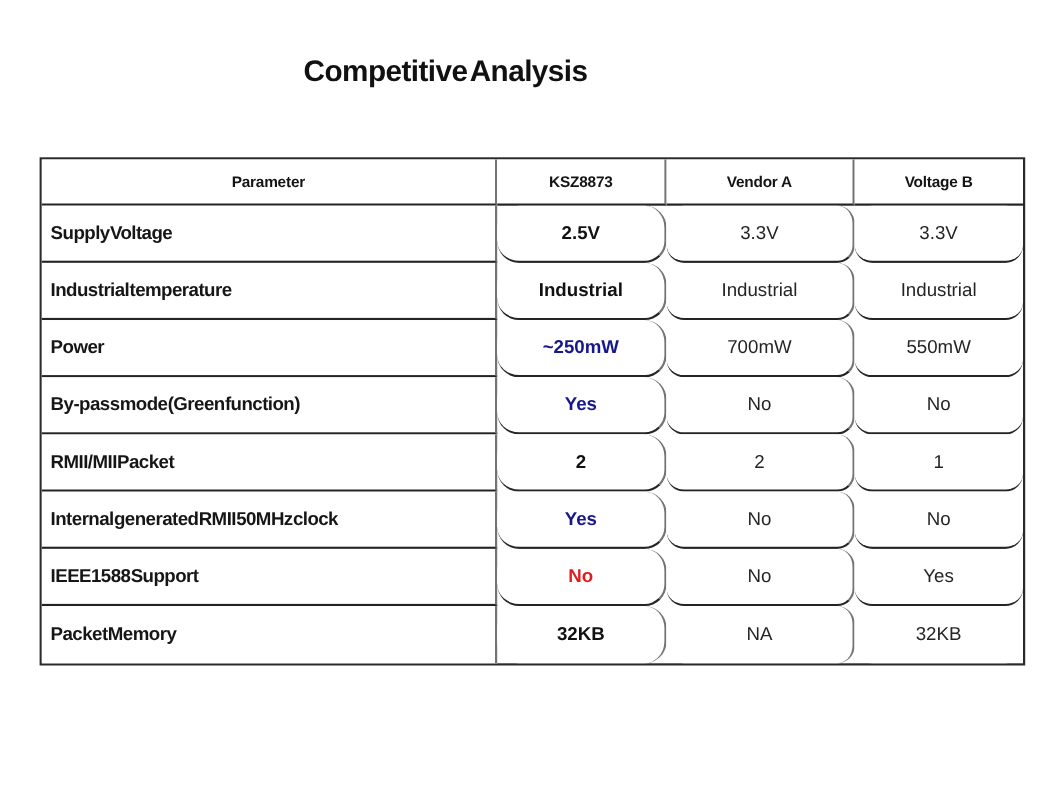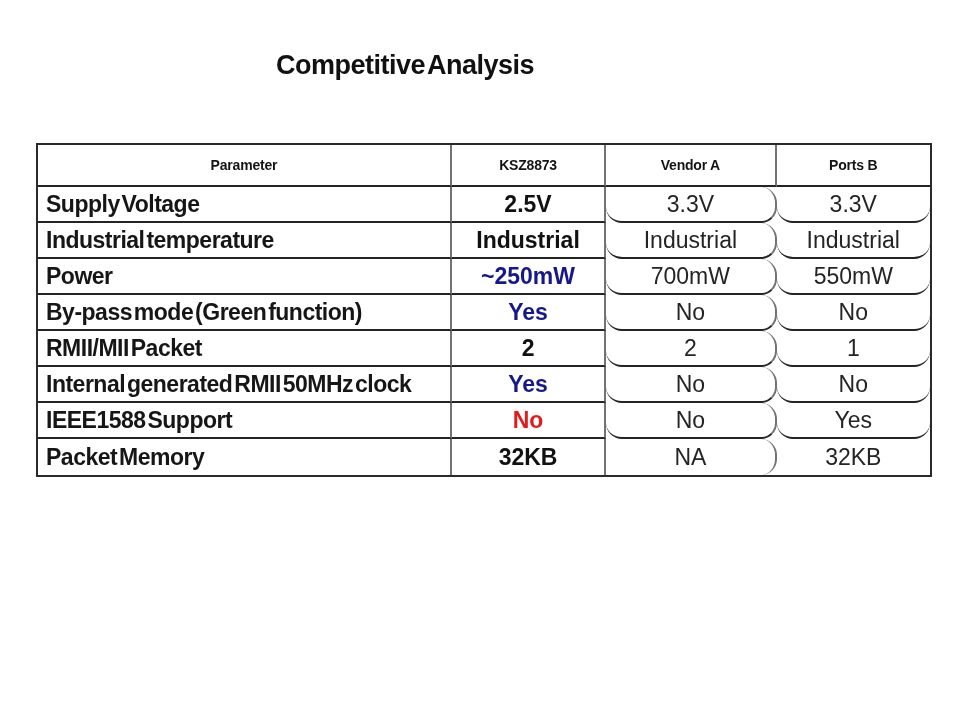--- a/index.html
+++ b/index.html
@@ -46,32 +46,32 @@
   tr:last-child td { border-bottom: none; }
 
   th {
     height: 42px;
     font-size: 14px;
     font-weight: bold;
     color: #141414;
     text-align: center;
     letter-spacing: -0.2px;
   }
-  td { height: 36px; font-size: 23px; }
+  td { height: 52px; font-size: 17px; }
 
   td.param {
     text-align: left;
     padding-left: 8px;
     font-weight: bold;
     color: #161616;
     letter-spacing: -0.5px;
     word-spacing: -4px;
   }
   td.val { text-align: center; color: #242424; font-weight: normal; border-radius: 16px; }
-  td.ksz  { text-align: center; font-weight: bold; color: #111111; }
+  td.ksz  { text-align: center; font-weight: bold; color: #111111; border-radius: 20px; }
   td.ksz.blue { color: #17178c; }
   td.ksz.red  { color: #e11c1c; }
 </style>
 </head>
 <body>
 
 <div class="slide-title">Competitive Analysis</div>
 
 <div class="table-wrap">
   <table class="comp">
@@ -79,21 +79,21 @@
       <col class="c-param">
         <col class="c-ksz">
         <col class="c-vena">
         <col class="c-venb">
     </colgroup>
     <tbody>
         <tr>
       <th>Parameter</th>
       <th>KSZ8873</th>
       <th>Vendor A</th>
-      <th>Ports B</th>
+      <th>Voltage B</th>
     </tr>
     <tr>
       <td class="param">Supply Voltage</td>
       <td class="ksz">2.5V</td>
       <td class="val">3.3V</td>
       <td class="val">3.3V</td>
     </tr>
     <tr>
       <td class="param">Industrial temperature</td>
       <td class="ksz">Industrial</td>

